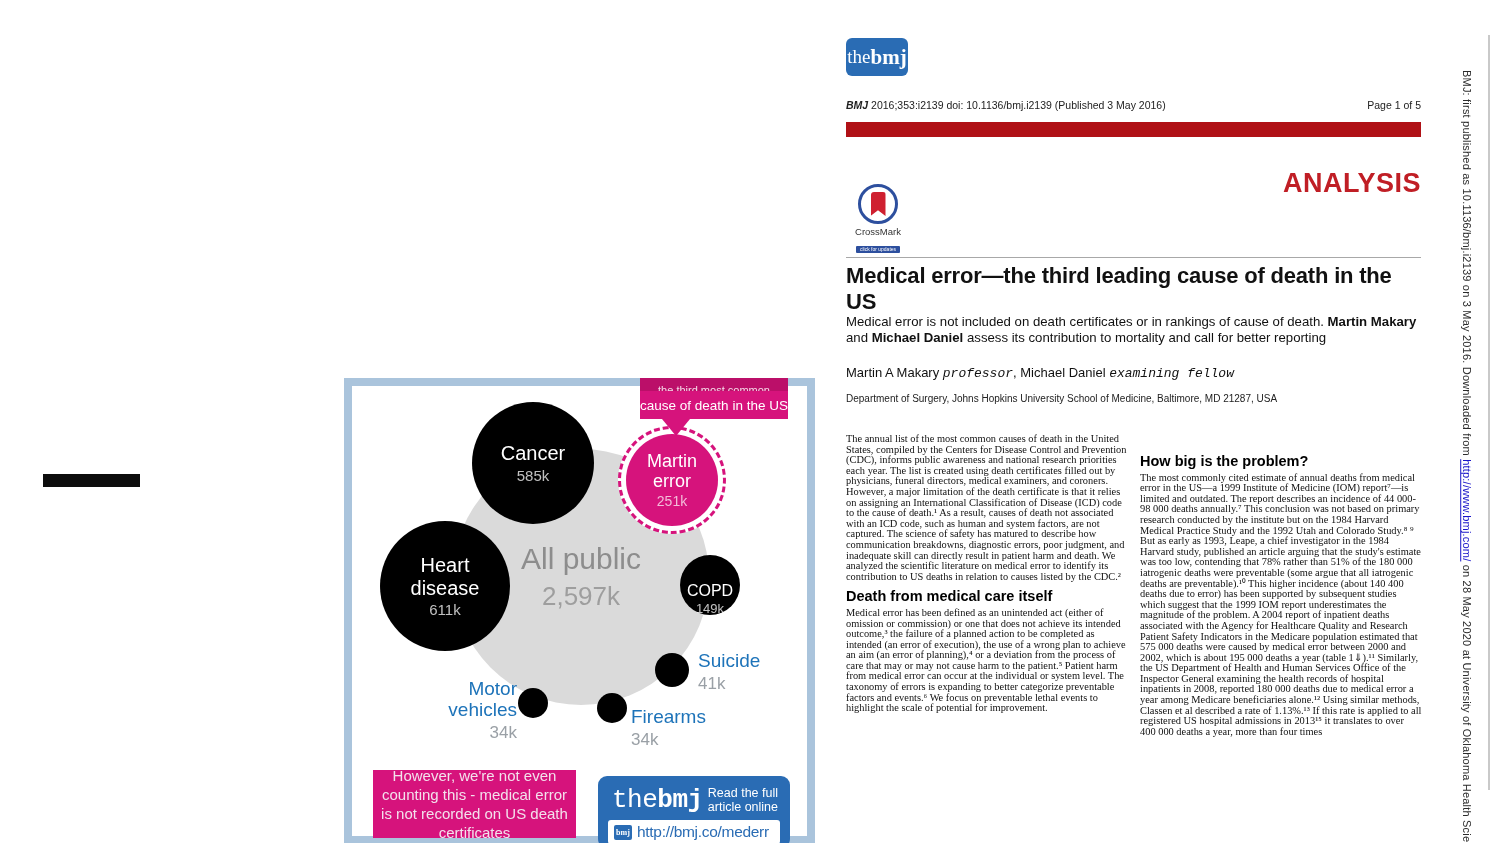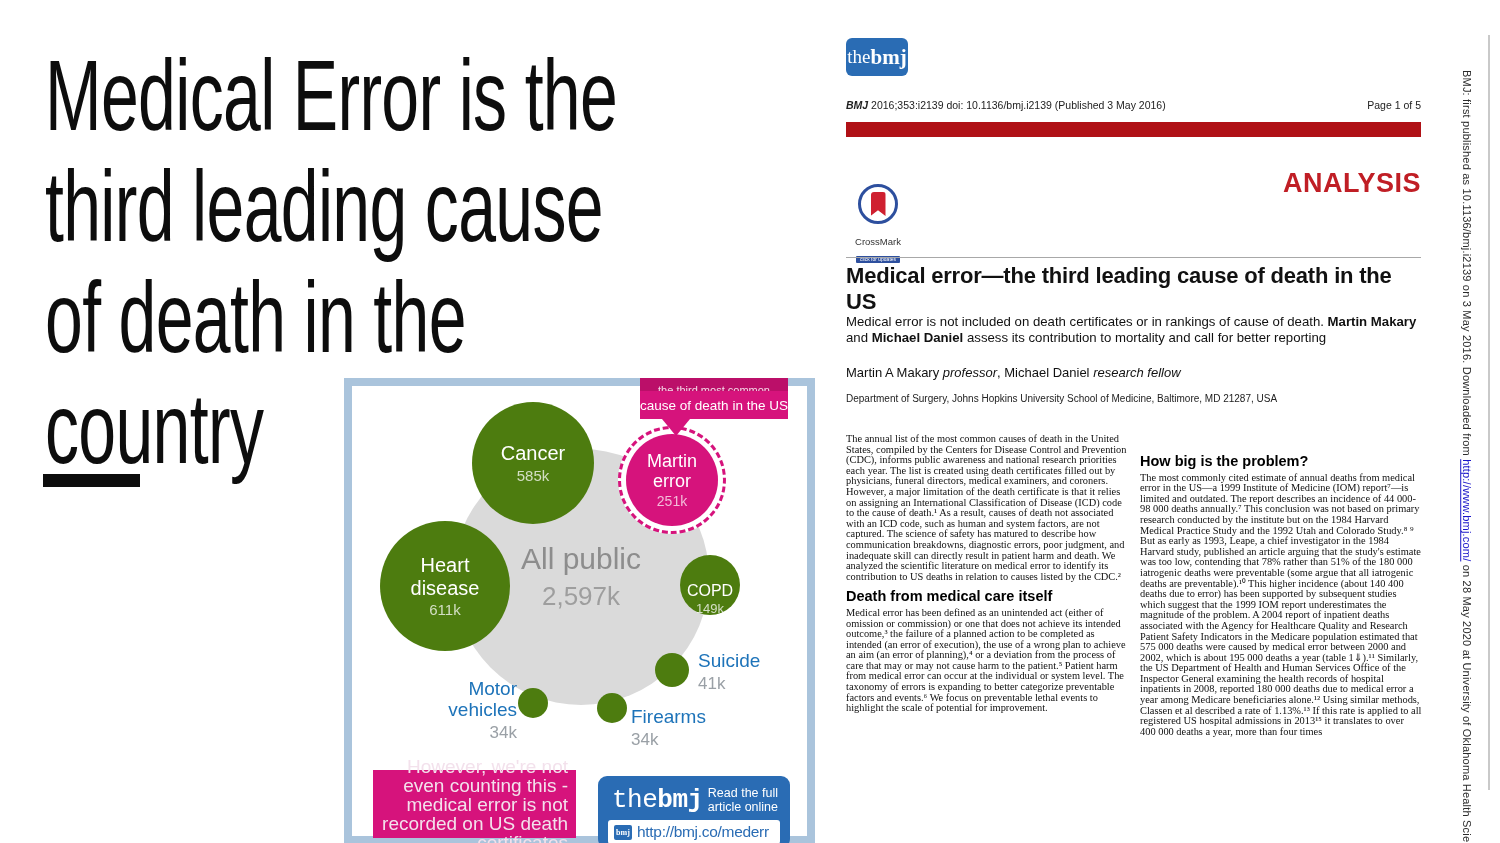--- a/index.html
+++ b/index.html
@@ -16,21 +16,21 @@
   
   .info-panel { position:absolute; left:344px; top:378px; width:471px; height:480px; background:#fff; }
   .frame { position:absolute; background:#aac4dc; }
   .f-top { left:0; top:0; width:471px; height:8px; }
   .f-left { left:0; top:0; width:8px; height:480px; }
   .f-right { left:463px; top:0; width:8px; height:480px; }
   .f-bottom { left:0; top:458px; width:471px; height:22px; }
 
   .bubble { position:absolute; border-radius:50%; display:flex; flex-direction:column;
             align-items:center; justify-content:center; text-align:center; }
-  .bubble.blue { background:#4d7c0f; color:#fff; }
+  .bubble.blue { background:#000000; color:#fff; }
   .bubble.gray { background:#dadada; }
   .bubble .b-name { white-space:pre-line; line-height:1.12; }
   .bubble .b-value { margin-top:2px; opacity:0.75; }
   .gray .b-name { color:#8d8d8d; }
   .gray .b-value { color:#9e9e9e; opacity:1; margin-top:5px; }
   .ring { position:absolute; border-radius:50%; background:#fff; border:3px dashed #d6137c; }
   .bubble.pink { background:#d6137c; color:#fff; }
   .pink .b-value { color:#f3bcd9; opacity:1; }
 
   .ext-label { position:absolute; line-height:1.1; }
@@ -40,21 +40,21 @@
   .callout { position:absolute; left:296px; top:0; width:148px; z-index:5; }
   .callout-sliver { height:13px; background:#bb0f69; overflow:hidden; color:rgba(255,255,255,0.85);
             font-size:11px; text-align:center; line-height:24px; }
   .callout-main { height:28px; background:#d6137c; color:#fff; font-size:13.5px;
             display:flex; align-items:center; justify-content:center; }
   .callout-tri { position:absolute; left:22px; top:41px; width:0; height:0;
             border-left:14px solid transparent; border-right:14px solid transparent;
             border-top:17px solid #d6137c; }
 
   .note-box { position:absolute; left:29px; top:392px; width:203px; height:68px; background:#d6137c;
-            color:#f3e1ec; font-size:19px; line-height:19px; text-align:right;
+            color:#f3e1ec; font-size:15px; line-height:19px; text-align:center;
             display:flex; align-items:center; justify-content:center; padding:4px 8px; }
 
   .promo-box { position:absolute; left:254px; top:398px; width:192px; height:72px; background:#2a6cb4;
             border-radius:9px; color:#fff; }
   .promo-row { display:flex; align-items:center; padding:9px 10px 0 14px; }
   .promo-logo { font-family:Liberation Mono, monospace; font-size:26px; letter-spacing:-0.5px; }
   .promo-logo .lt { font-weight:400; } .promo-logo .lb { font-weight:700; }
   .promo-read { margin-left:auto; font-size:12.5px; line-height:14px; text-align:left; padding-right:2px; }
   .promo-url { position:absolute; left:10px; top:44px; width:172px; height:24px; background:#fff;
             border-radius:3px; display:flex; align-items:center; padding:0 6px; }
@@ -73,55 +73,49 @@
   .meta-journal { font-style:italic; font-weight:700; }
   .meta-page { margin-left:auto; }
   .red-bar { position:absolute; left:0; top:122px; width:575px; height:15px; background:#b01116; }
   .analysis { position:absolute; right:0; top:168px; font-size:27px; font-weight:700;
             color:#c01e25; letter-spacing:0.5px; }
   .crossmark { position:absolute; left:2px; top:184px; width:60px; text-align:center; }
   .cm-circle { width:40px; height:40px; border-radius:50%; border:3px solid #2d4f9e; background:#fff;
             margin:0 auto; display:flex; align-items:center; justify-content:center; }
   .cm-mark { width:15px; height:24px; background:#cf2030; border-radius:3px 3px 0 0;
             clip-path:polygon(0 0,100% 0,100% 100%,50% 76%,0 100%); }
-  .cm-name { font-size:9.5px; color:#333; margin-top:12px; }
+  .cm-name { font-size:9.5px; color:#333; margin-top:2px; }
   .cm-tag { display:inline-block; background:#2d4f9e; color:#fff; font-size:5px; line-height:7px;
             padding:0 4px; border-radius:1px; }
   .title-rule { position:absolute; left:0; top:257px; width:575px; height:1px; background:#a8a8a8; }
   .a-title { position:absolute; left:0; top:263px; width:578px; font-size:22px; font-weight:700;
             line-height:26px; letter-spacing:-0.2px; }
   .standfirst { position:absolute; left:0; top:314px; width:578px; font-size:13.2px; line-height:15.5px; }
   .byline { position:absolute; left:0; top:365px; width:578px; font-size:13px; }
-  .byline i { font-style:italic; }
+  .byline i { font-style:italic;font-family:Liberation Mono, monospace; }
   .affiliation { position:absolute; left:0; top:393px; width:578px; font-size:10px; color:#222; }
   .cols { position:absolute; left:0; top:434px; width:576px; display:flex; gap:12px; }
   .col { width:282px; font-family:"Liberation Serif", serif; font-size:10.4px; line-height:10.6px;
             color:#101010; }
   .col p { margin:0 0 4px 0; }
   .col h2 { font-family:"Liberation Sans", sans-serif; font-size:14.5px; font-weight:700;
             margin:9px 0 6px 0; color:#000; }
   .col2-pad { height:13px; }
 
   
   .v-strip { position:absolute; left:1461px; top:70px; height:760px; writing-mode:vertical-rl;
             font-size:11px; color:#2b2b2b; letter-spacing:0.2px; white-space:nowrap; }
   .v-strip .v-url { color:#1814c9; text-decoration:underline; }
   .v-line { position:absolute; left:1488px; top:35px; width:2px; height:755px; background:#c9c9c9; }
 </style>
 </head>
 <body>
 
 <div class="screen">
 
-  <div class="headline">
-    <div class="hl-line">Medical Error is the</div>
-    <div class="hl-line">third leading cause</div>
-    <div class="hl-line">of death in the</div>
-    <div class="hl-line">country</div>
-  </div>
   <div class="hl-underline"></div>
 
   <div class="info-panel">
     <div class="frame f-top"></div>
     <div class="frame f-left"></div>
     <div class="frame f-right"></div>
     <div class="frame f-bottom"></div>
 
     <div id="bubble-layer">
         <div class="bubble gray" style="left: 109px; top: 71px; width: 256px; height: 256px;">
@@ -210,21 +204,21 @@
     </div>
 
     <div class="title-rule"></div>
     <h1 class="a-title">Medical error—the third leading cause of death in the US</h1>
 
     <div class="standfirst">
       <span>Medical error is not included on death certificates or in rankings of cause of death. </span><b>Martin Makary</b><span> and </span><b>Michael Daniel</b><span> assess its contribution to mortality and call for better reporting</span>
     </div>
 
     <div class="byline">
-      <span>Martin A Makary </span><i>professor</i><span>, Michael Daniel </span><i>research fellow</i>
+      <span>Martin A Makary </span><i>professor</i><span>, Michael Daniel </span><i>examining fellow</i>
     </div>
 
     <div class="affiliation">Department of Surgery, Johns Hopkins University School of Medicine, Baltimore, MD 21287, USA</div>
 
     <div class="cols">
       <div class="col">
         <p>The annual list of the most common causes of death in the United States, compiled by the Centers for Disease Control and Prevention (CDC), informs public awareness and national research priorities each year. The list is created using death certificates filled out by physicians, funeral directors, medical examiners, and coroners. However, a major limitation of the death certificate is that it relies on assigning an International Classification of Disease (ICD) code to the cause of death.¹ As a result, causes of death not associated with an ICD code, such as human and system factors, are not captured. The science of safety has matured to describe how communication breakdowns, diagnostic errors, poor judgment, and inadequate skill can directly result in patient harm and death. We analyzed the scientific literature on medical error to identify its contribution to US deaths in relation to causes listed by the CDC.²</p>
         <h2>Death from medical care itself</h2>
         <p>Medical error has been defined as an unintended act (either of omission or commission) or one that does not achieve its intended outcome,³ the failure of a planned action to be completed as intended (an error of execution), the use of a wrong plan to achieve an aim (an error of planning),⁴ or a deviation from the process of care that may or may not cause harm to the patient.⁵ Patient harm from medical error can occur at the individual or system level. The taxonomy of errors is expanding to better categorize preventable factors and events.⁶ We focus on preventable lethal events to highlight the scale of potential for improvement.</p>
       </div>

